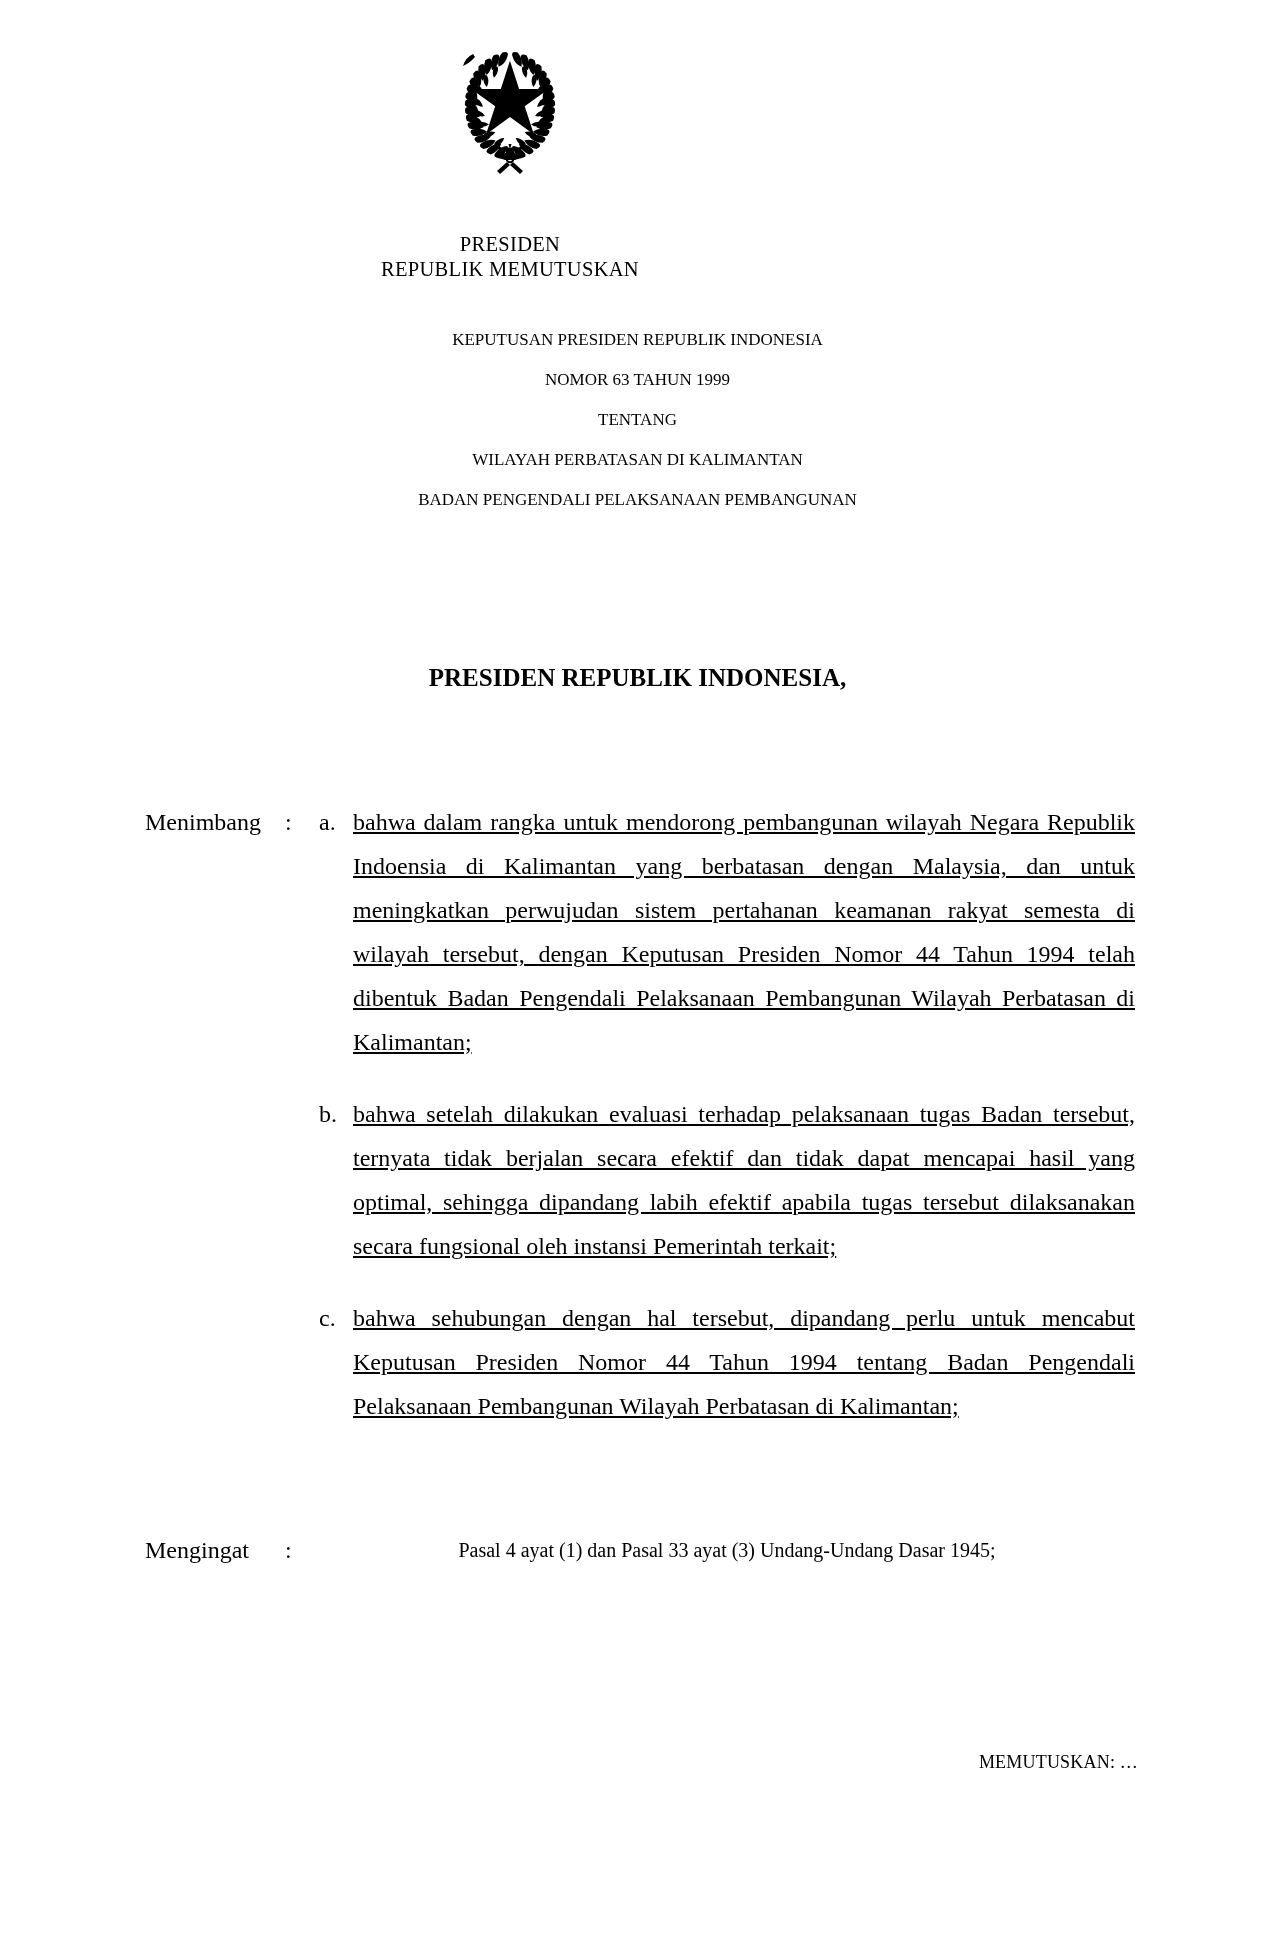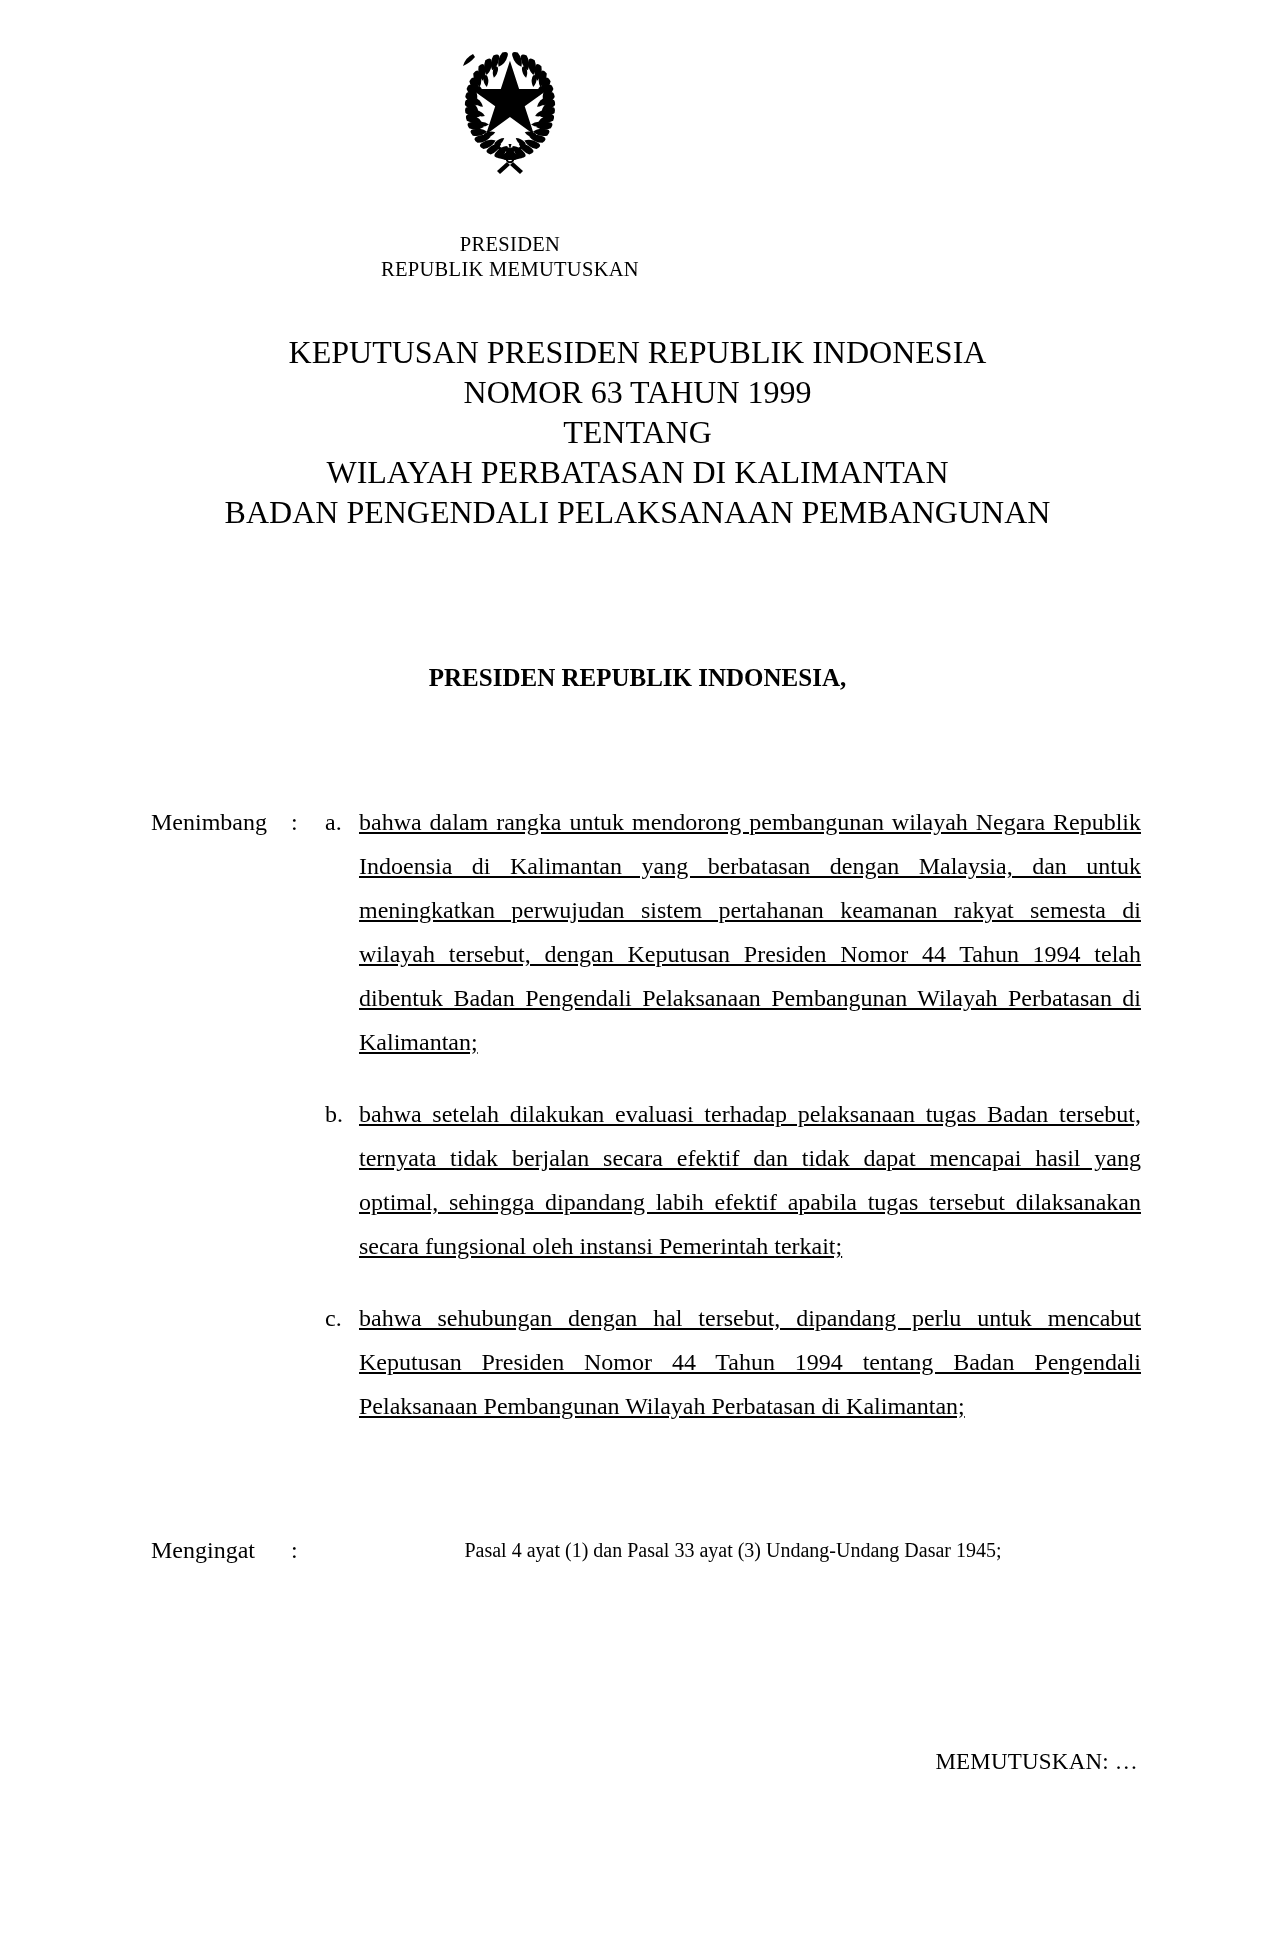--- a/index.html
+++ b/index.html
@@ -41,24 +41,24 @@
     text-align: center;
     font-size: 20.5px;
     line-height: 25px;
     letter-spacing: 0.3px;
   }
 
   
   .title-block {
     position: absolute;
     left: 0;
-    top: 332px;
+    top: 320px;
     width: 1275px;
     text-align: center;
-    font-size: 32px;
+    font-size: 17px;
     line-height: 40px;
   }
   .title-block .tline {
     display: block;
     white-space: nowrap;
   }
 
   
   .sign-heading {
     position: absolute;
@@ -67,21 +67,21 @@
     width: 1275px;
     text-align: center;
     font-size: 25px;
     line-height: 36px;
     font-weight: bold;
   }
 
   
   .body {
     position: absolute;
-    left: 151px;
+    left: 145px;
     top: 800px;
     width: 990px;
     font-size: 24px;
   }
 
   .clause-row {
     display: flex;
     align-items: flex-start;
     margin-bottom: 0px;
   }
@@ -133,21 +133,21 @@
 
   .spacer-mengingat { height: 100px; }
 
   
   .memutuskan {
     position: absolute;
     left: 0;
     top: 1745px;
     width: 1138px;
     text-align: right;
-    font-size: 23px;
+    font-size: 18px;
     line-height: 34px;
     letter-spacing: 0.2px;
   }
 </style>
 </head>
 <body>
 
 <div class="page">
 
   <div class="emblem-wrap">

